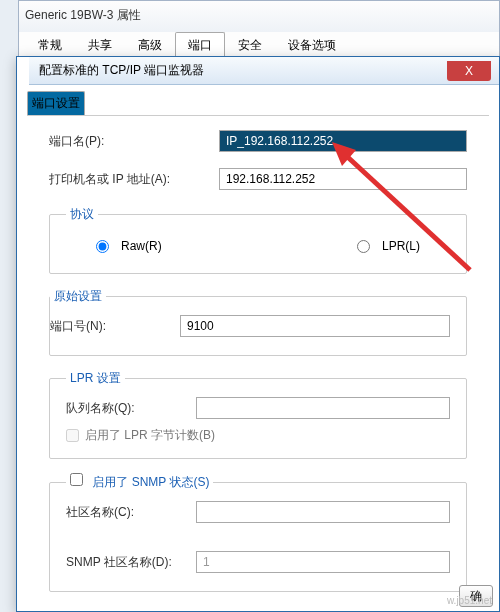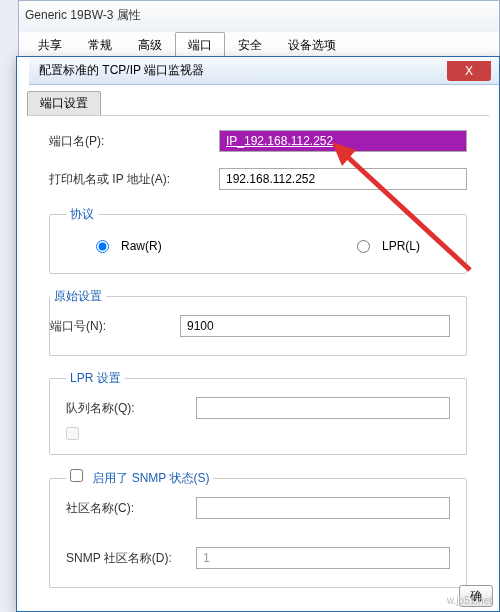--- a/index.html
+++ b/index.html
@@ -8,47 +8,47 @@
 .outer-window { position: absolute; top: 0; left: 18px; right: 0; background: #fff; border: 1px solid #a5b4c8; }
 .outer-title { padding: 6px 0 8px 6px; color: #333; background: linear-gradient(#fdfdfd,#eef2f7); }
 .outer-tabs { display: flex; padding: 0 6px; border-bottom: 1px solid #ccc; background: #fdfdfd; }
 .outer-tab { padding: 4px 12px; border: 1px solid transparent; cursor: pointer; }
 .outer-tab.active { border: 1px solid #aaa; border-bottom-color: #fff; background: #fff; border-radius: 2px 2px 0 0; margin-bottom: -1px; }
 
 .dialog { position: absolute; top: 56px; left: 16px; right: 0; bottom: 0; background: #fff; border: 1px solid #2a6aa8; box-shadow: 0 3px 12px rgba(0,0,0,.25); }
 .titlebar { display: flex; align-items: center; justify-content: space-between; height: 28px; background: linear-gradient(#f6fafd,#dce8f5); border-bottom: 1px solid #a9c2db; padding-left: 10px; margin-left: 12px; }
 .closebtn { width: 44px; height: 20px; background: #c84040; color: #fff; display: flex; align-items: center; justify-content: center; border-radius: 0 0 3px 3px; margin-right: 8px; cursor: pointer; font-size: 11px; }
 .inner-tabs { display: flex; padding: 6px 10px 0; }
-.inner-tab { padding: 3px 12px; border: 1px solid #aaa; border-bottom: none; background: #e5e5e5; border-radius: 2px 2px 0 0; }
+.inner-tab { padding: 3px 4px; border: 1px solid #aaa; border-bottom: none; background: #0369a1; border-radius: 2px 2px 0 0; }
 .body { padding: 14px 22px; border-top: 1px solid #ccc; margin: 0 10px; }
 .row { display: flex; align-items: center; margin-bottom: 16px; }
 .row label { width: 170px; color: #333; }
 .row input[type=text] { flex: 1; height: 22px; border: 1px solid #aaa; padding: 2px 6px; }
-.sel { background: #a21caf; color: #fff; text-decoration: underline; }
+.sel { background: #0c4a6e; color: #fff; }
 fieldset { border: 1px solid #ccc; border-radius: 2px; padding: 10px 16px 14px; margin-bottom: 14px; }
 legend { color: #1a5fb4; padding: 0 4px; }
 .radios { display: flex; gap: 170px; padding: 6px 30px; align-items: center; justify-content: space-between; }
 .radios label { display: flex; align-items: center; gap: 6px; }
 input[type=checkbox], input[type=radio] { margin-right: 6px; }
 .cbrow { display: flex; align-items: center; color: #777; margin-top: 8px; }
 .disabled { color: #888; }
 .disabled input[type=text] { background: #fff; color: #999; }
 .rawsub { padding-left: 0; }
 .arrow { position: absolute; top: 140px; left: 330px; width: 160px; height: 140px; pointer-events: none; }
 .watermark { position: absolute; right: 8px; bottom: 6px; color: #bbb; font-size: 10px; font-family: Arial; }
 .okbtn { position: absolute; bottom: 4px; right: 6px; height: 22px; border: 1px solid #999; background: linear-gradient(#fefefe,#e5e5e5); border-radius: 3px; padding: 2px 10px; }
 </style>
 </head>
 <body>
 
 <div class="outer-window">
   <div class="outer-title">Generic 19BW-3 属性</div>
   <div class="outer-tabs">
+    <div class="outer-tab">常规</div>
     <div class="outer-tab">共享</div>
-    <div class="outer-tab">常规</div>
     <div class="outer-tab">高级</div>
     <div class="outer-tab active">端口</div>
     <div class="outer-tab">安全</div>
     <div class="outer-tab">设备选项</div>
   </div>
 </div>
 
 <div class="dialog">
   <div class="titlebar">
     <span>配置标准的 TCP/IP 端口监视器</span>
@@ -93,20 +93,21 @@
     </fieldset>
 
     <fieldset class="disabled">
       <legend>LPR 设置</legend>
       <div class="row" style="margin-bottom:4px;">
         <label style="width:130px;">队列名称(Q):</label>
         <input type="text" disabled="" value="" style="">
       </div>
       <div class="cbrow">
         <input type="checkbox" disabled="" style="">
+        <span>启用了 LPR 字节计数(B)</span>
       </div>
     </fieldset>
 
     <fieldset class="disabled">
       <legend>
         <input type="checkbox" style="">
         <span>启用了 SNMP 状态(S)</span>
       </legend>
       <div class="row" style="margin-bottom:28px;">
         <label style="width:130px;">社区名称(C):</label>

